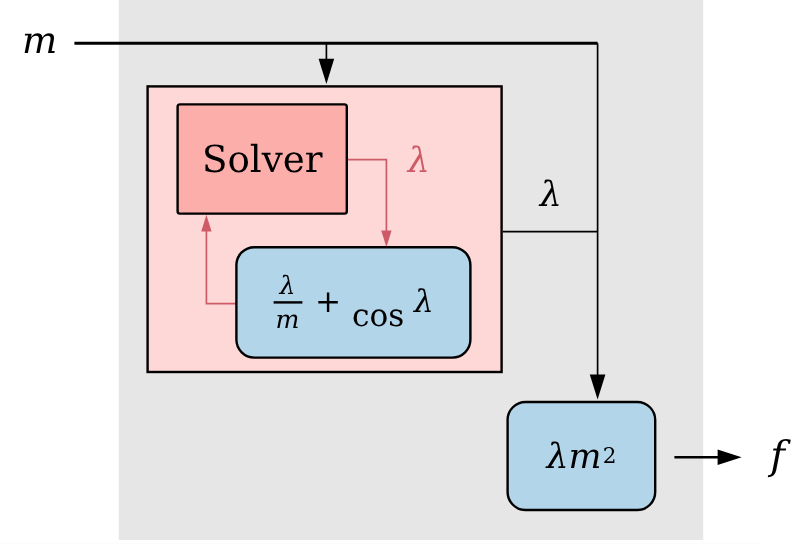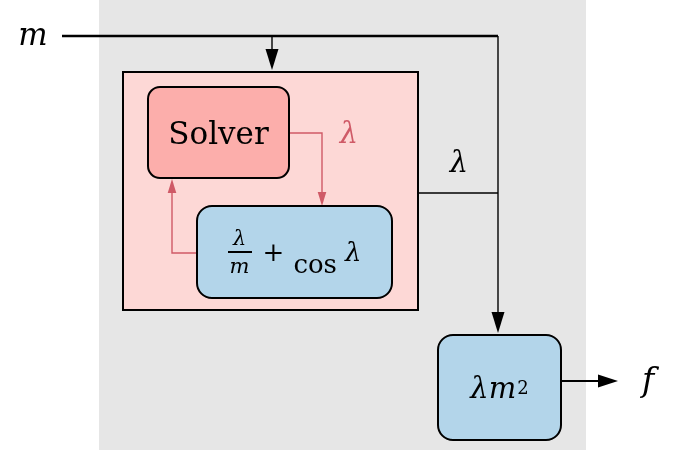--- a/index.html
+++ b/index.html
@@ -40,32 +40,32 @@
   .block {
     position: absolute;
     box-sizing: border-box;
     border: 2px solid #000;
     display: flex;
     align-items: center;
     justify-content: center;
   }
   .solver-block {
     left: 147px; top: 86px; width: 143px; height: 93px;
-    border-radius: 13px;
+    border-radius: 3px;
     background: var(--solver-salmon, #fcaeab);
     font-size: 31px;
   }
   .equation-block {
     left: 196px; top: 205px; width: 197px; height: 94px;
     border-radius: 16px;
     background: var(--block-blue, #b3d5ea);
     font-size: 26px;
   }
   .output-block {
-    left: 437px; top: 334px; width: 125px; height: 107px;
+    left: 422px; top: 334px; width: 125px; height: 92px;
     border-radius: 16px;
     background: var(--block-blue, #b3d5ea);
     font-size: 29px;
   }
   .math-it { font-style: italic; }
   .frac {
     display: inline-flex;
     flex-direction: column;
     align-items: center;
     font-size: 21px;

